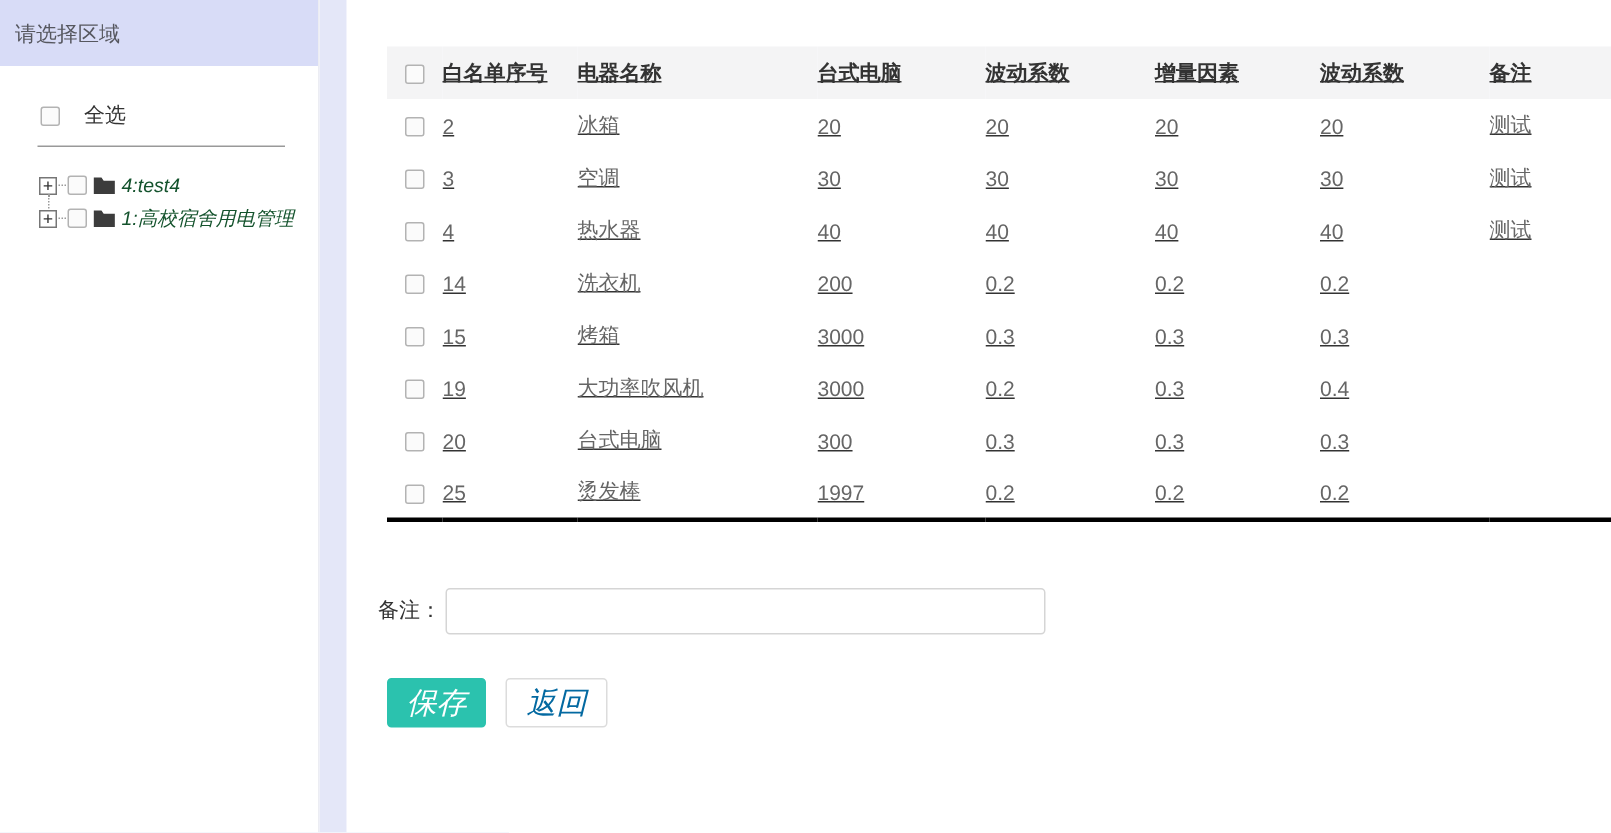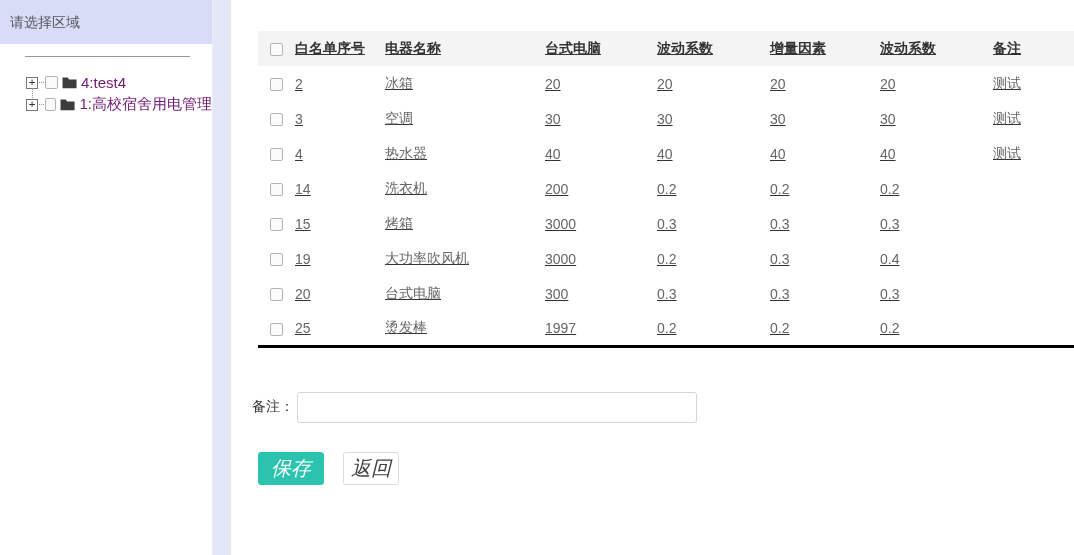--- a/index.html
+++ b/index.html
@@ -50,21 +50,21 @@
   }
   .tree-connector {
     position: absolute; left: 32px; top: 14px;
     width: 1px; height: 10px;
     border-left: 1px dotted #9a9a9a;
     margin-left: -26px;
   }
   .tree-dots { width: 5px; border-top: 1px dotted #9a9a9a; margin: 0 1px; }
   .tree-row .cb { margin-left: 0; }
   .folder-icon { margin: 0 4px 0 4px; display: inline-flex; }
-  .tree-label { font-size: 15px; color: #701a75; white-space: nowrap; }
+  .tree-label { font-size: 13px; color: #14532d; white-space: nowrap; font-style: italic; }
 
   
   input[type="checkbox"] {
     appearance: none; -webkit-appearance: none;
     width: 13px; height: 13px;
     border: 1px solid #b3b3b3;
     border-radius: 2px;
     background: #fbfbfb;
     cursor: pointer;
     vertical-align: middle;
@@ -120,32 +120,36 @@
     border-radius: 3px; cursor: pointer;
     font-family: "Liberation Sans", sans-serif;
     font-style: italic;
   }
   .btn-save {
     background: #2bc2ae; color: #ffffff;
     border: 1px solid #2bc2ae;
     padding: 0 12px;
   }
   .btn-back {
-    background: #ffffff; color: #404040;
+    background: #ffffff; color: #0369a1;
     border: 1px solid #dcdcdc;
-    padding: 0 7px;
-    margin-left: 19px;
+    padding: 0 13px;
+    margin-left: 13px;
   }
 </style>
 </head>
 <body>
 
 <div class="sidebar">
   <div class="panel-heading">请选择区域</div>
 
+  <div class="select-all-row">
+    <input type="checkbox" class="cb" style="">
+    <label>全选</label>
+  </div>
 
   <div class="sidebar-divider"></div>
 
   <div class="tree">
     <div class="tree-row">
       <span class="expander">+</span>
       <span class="tree-dots"></span>
       <input type="checkbox" class="cb" style="">
       <span class="folder-icon">
         <svg width="15" height="13" viewBox="0 0 16 14">

